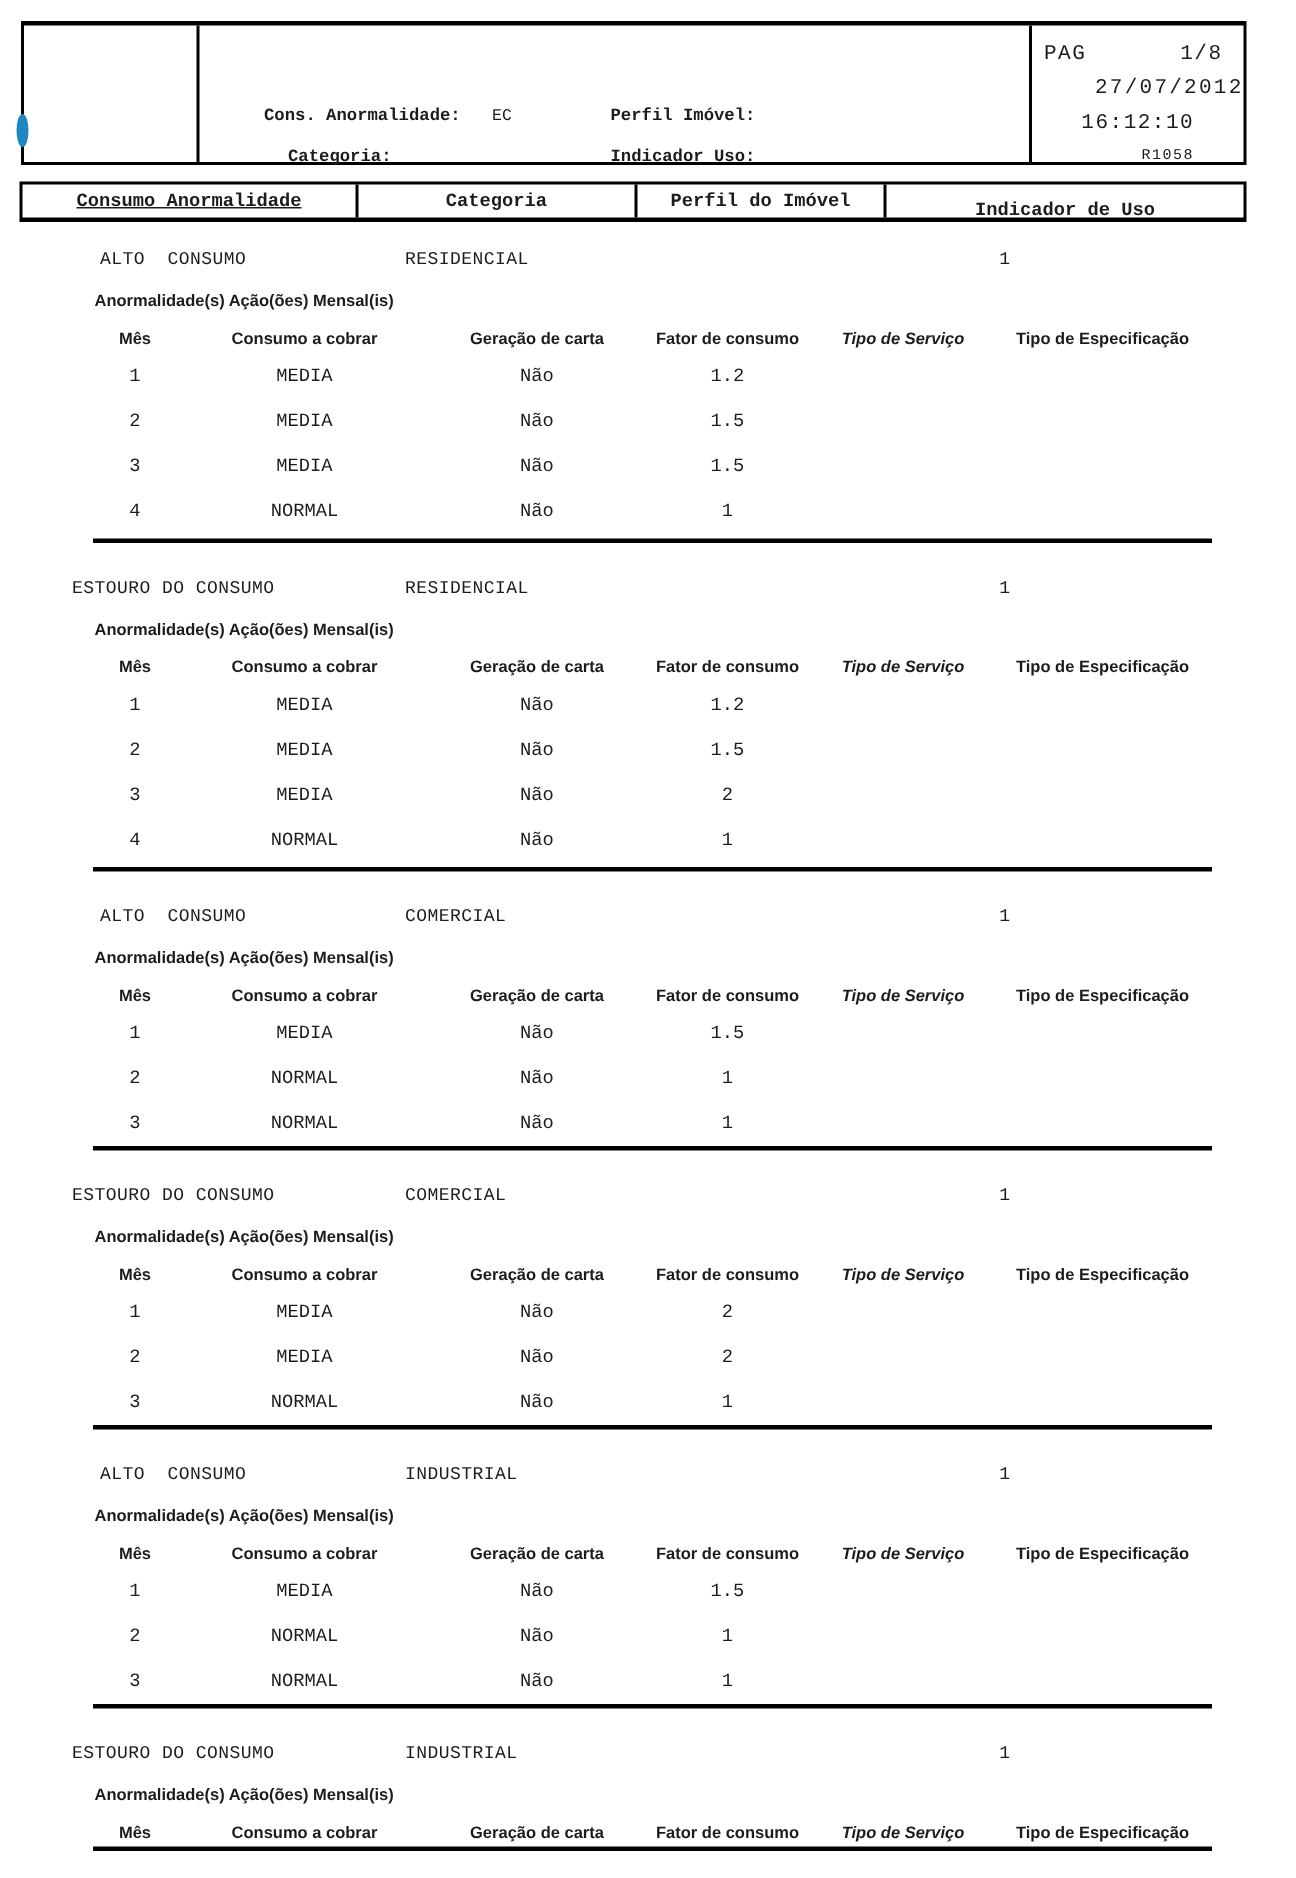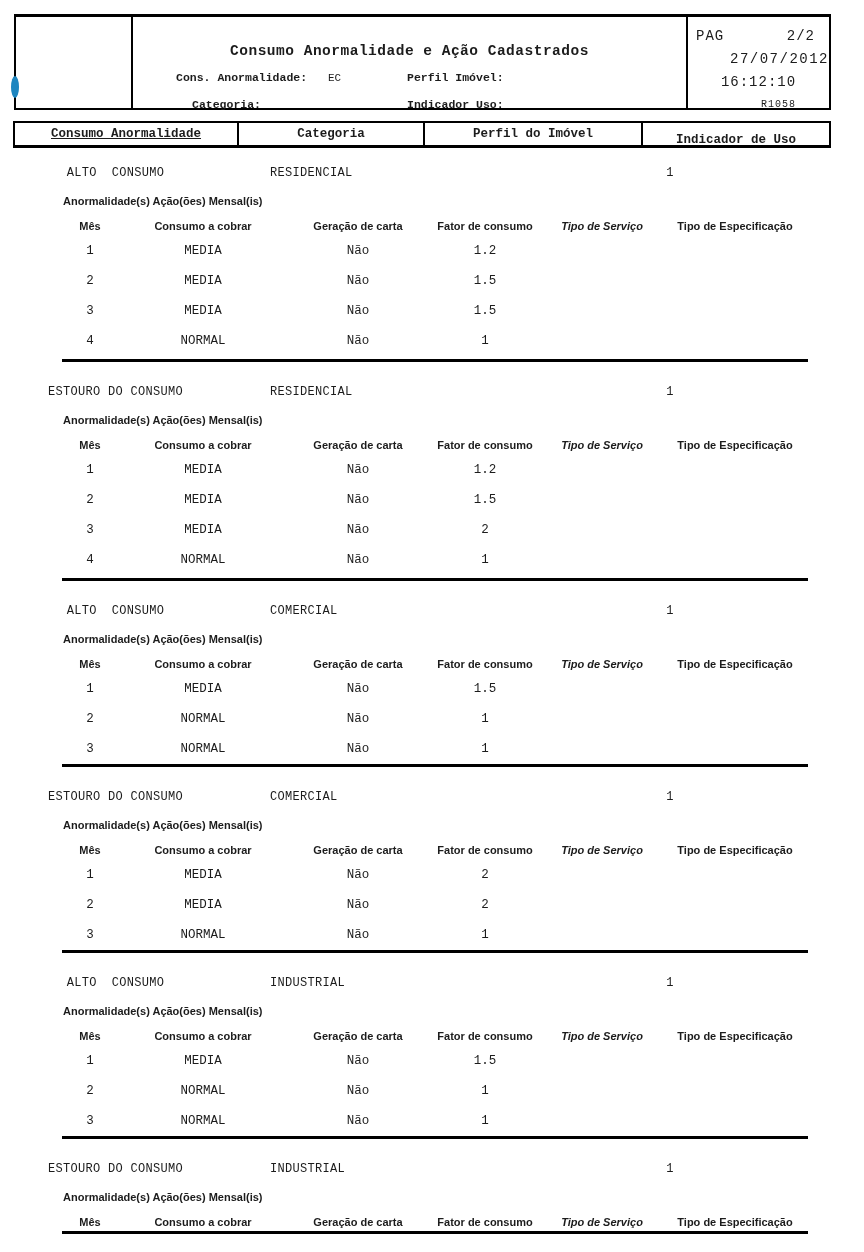--- a/index.html
+++ b/index.html
@@ -24,21 +24,21 @@
   .meta-date{position:absolute;top:34px;left:0;right:0;text-align:right;letter-spacing:1.5px;}
   .meta-time{position:absolute;top:57px;left:0;right:0;text-align:center;letter-spacing:1px;}
   .meta-code{position:absolute;top:82px;left:0;right:0;text-align:center;font-size:10px;letter-spacing:1px;margin-left:40px;}
 
   
   .column-bar{position:absolute;left:13px;top:121px;width:818px;height:27px;box-sizing:border-box;
     border:2px solid #000;border-bottom-width:3px;display:flex;font-weight:bold;font-size:12.5px;background:#fff;}
   .column-bar .col{display:flex;align-items:center;justify-content:center;box-sizing:border-box;
     border-right:2px solid #000;white-space:pre;}
   .column-bar .col:last-child{border-right:none;}
-  .colw0{width:224px;text-decoration:underline;} .colw1{width:186px;} .colw2{width:218px;} .colw3{flex:1;margin-top:12px;}
+  .colw0{width:224px;text-decoration:underline;} .colw1{width:186px;} .colw2{width:166px;} .colw3{flex:1;margin-top:12px;}
 
   
   .section{position:absolute;left:0;width:864px;}
   .sec-head{position:absolute;top:0;left:0;width:768px;height:16px;}
   .sec-head span{position:absolute;font-size:12px;white-space:pre;letter-spacing:.3px;}
   .sh-consumo{left:13px;width:205px;text-align:center;}
   .sh-categoria{left:270px;}
   .sh-perfil{left:480px;}
   .sh-indicador{left:660px;width:20px;text-align:center;}
   .sec-label{position:absolute;left:63px;top:29px;font-weight:bold;font-size:11px;white-space:pre;}
@@ -52,33 +52,32 @@
 </head>
 <body>
 
 <div class="page">
 
   <div class="report-header">
     <div class="logo-cell">
       <div class="logo-mark"></div>
     </div>
     <div class="title-cell">
-      <div class="report-title mono">Consumo Anormalidade e Ação Cadastrados</div>
       <span class="hfield mono" style="left:43px;top:54px;">Cons. Anormalidade:</span>
       <span class="hvalue mono" style="left:195px;top:55px;">EC</span>
       <span class="hfield mono" style="left:274px;top:54px;">Perfil Imóvel:</span>
       <span class="hvalue mono" style="left:378px;top:55px;"></span>
       <span class="hfield mono" style="left:59px;top:81px;">Categoria:</span>
       <span class="hvalue mono" style="left:135px;top:82px;"></span>
       <span class="hfield mono" style="left:274px;top:81px;">Indicador Uso:</span>
       <span class="hvalue mono" style="left:380px;top:82px;"></span>
     </div>
     <div class="meta-cell mono">
       <span class="meta-pag-label">PAG</span>
-      <span class="meta-pag-value">2/2</span>
+      <span class="meta-pag-value">1/8</span>
       <div class="meta-date">27/07/2012</div>
       <div class="meta-time">16:12:10</div>
       <div class="meta-code">R1058</div>
     </div>
   </div>
 
   <div class="column-bar mono">
     <div class="col colw0">Consumo Anormalidade</div>
     <div class="col colw1">Categoria</div>
     <div class="col colw2">Perfil do Imóvel</div>

